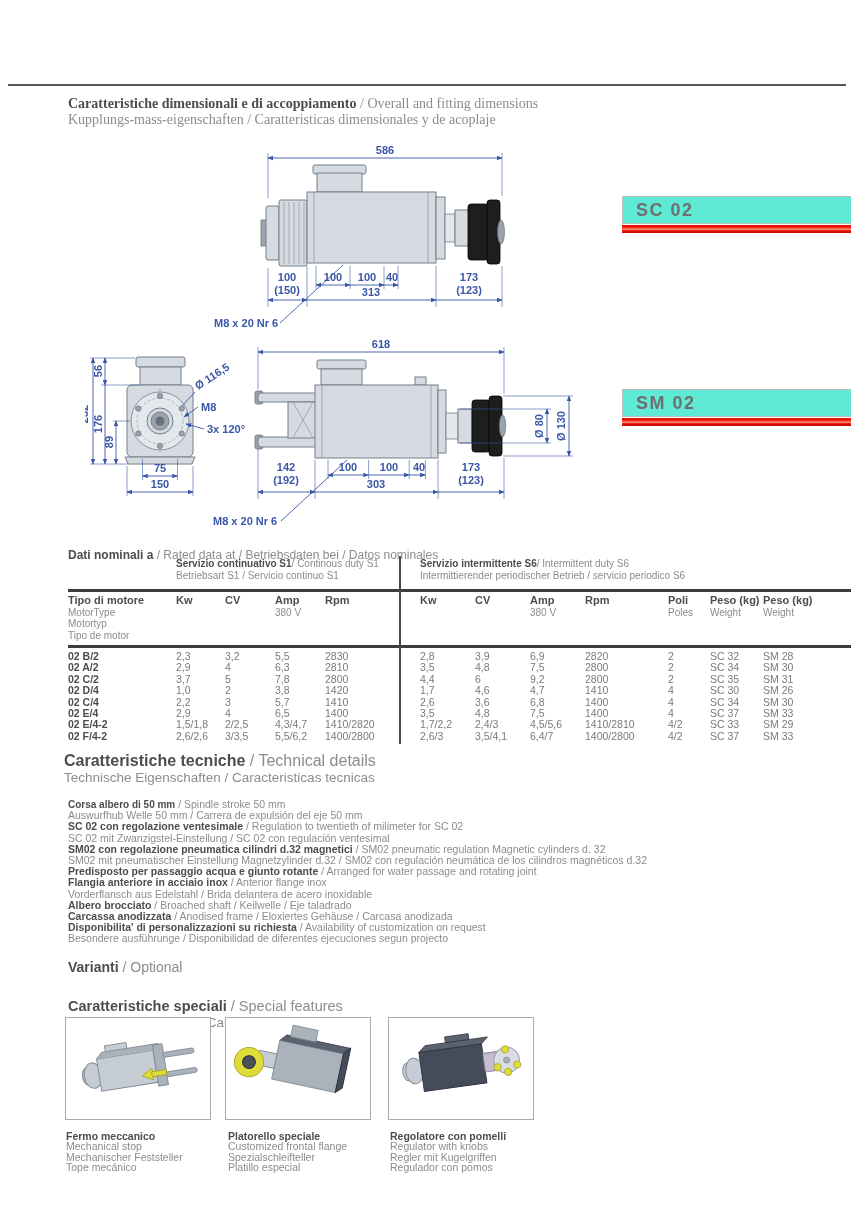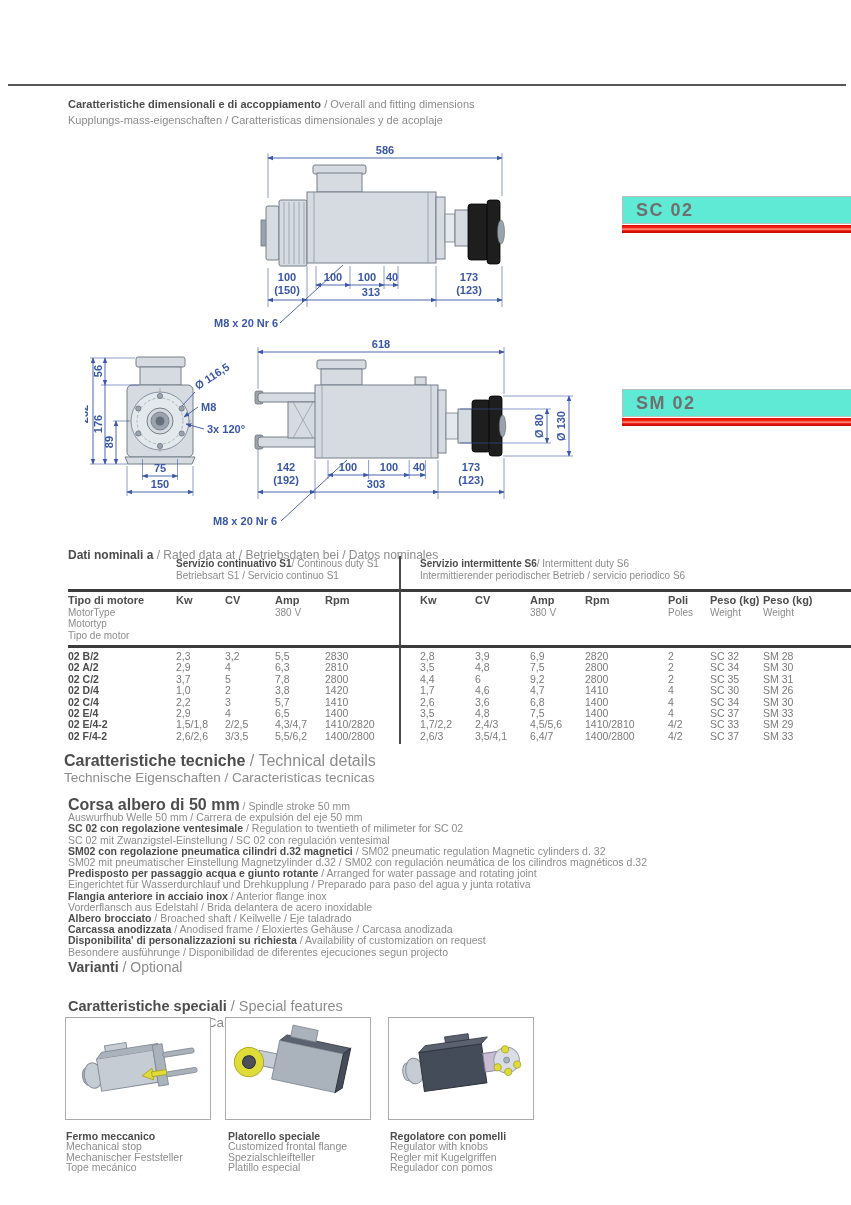--- a/index.html
+++ b/index.html
@@ -3,21 +3,21 @@
 <meta charset="utf-8">
 <style>
   html,body{margin:0;padding:0;background:#fff;}
   .page{position:relative;width:851px;height:1205px;background:#fff;overflow:hidden;
         font-family:"Liberation Sans",sans-serif;}
   .abs{position:absolute;}
   .b{color:#4d4d4d;font-weight:bold;}
   .g{color:#8c8c8c;font-weight:normal;}
   
   .rule{position:absolute;left:8px;top:84px;width:838px;height:2px;background:#565656;}
-  .hdr-title{position:absolute;left:68px;top:96px;font-size:11px;line-height:16px;white-space:nowrap;}
+  .hdr-title{position:absolute;left:68px;top:96px;font-size:14px;line-height:16px;white-space:nowrap;font-family:Liberation Serif, serif;}
   
   .model{position:absolute;left:622px;width:229px;}
   .model .box{height:26px;border:1px solid #bdbdbd;border-right:none;background:#5eead4;
               display:flex;align-items:center;padding-left:13px;font-size:18px;font-weight:bold;
               color:#6f6f6f;letter-spacing:1.5px;}
   .model .bar{height:8px;margin-top:1px;
               background:linear-gradient(180deg,#d90c00 0%,#fb2614 35%,#ff9d8c 52%,#e51105 72%,#bf0a00 100%);}
   
   .tbl{position:absolute;left:68px;top:556px;width:783px;font-size:10.5px;color:#7a7a7a;}
   .svc{position:absolute;top:2px;font-size:10px;line-height:11.5px;white-space:nowrap;}
@@ -434,28 +434,27 @@
       </div>
     </div>
   </div>
 
   <div class="tech-h">
     <div><span class="b">Caratteristiche tecniche</span><span class="g"> / Technical details</span></div>
     <div class="g sub">Technische Eigenschaften / Caracteristicas tecnicas</div>
   </div>
 
   <div class="tech">
-    <div><span class="b" style="font-size:16px">Corsa albero di 50 mm</span><span class="g"> / Spindle stroke 50 mm</span></div>
+    <div><span class="b" style="font-size:10px">Corsa albero di 50 mm</span><span class="g"> / Spindle stroke 50 mm</span></div>
     <div class="g">Auswurfhub Welle 50 mm / Carrera de expulsión del eje 50 mm</div>
     <div><span class="b" style="font-size:10.5px">SC 02 con regolazione ventesimale</span><span class="g"> / Regulation to twentieth of milimeter for SC 02</span></div>
     <div class="g">SC 02 mit Zwanzigstel-Einstellung / SC 02 con regulación ventesimal</div>
     <div><span class="b" style="font-size:10.5px">SM02 con regolazione pneumatica cilindri d.32 magnetici</span><span class="g"> / SM02 pneumatic regulation Magnetic cylinders d. 32</span></div>
     <div class="g">SM02 mit pneumatischer Einstellung Magnetzylinder d.32 / SM02 con regulación neumática de los cilindros magnéticos d.32</div>
     <div><span class="b" style="font-size:10.5px">Predisposto per passaggio acqua e giunto rotante</span><span class="g"> / Arranged for water passage and rotating joint</span></div>
-    <div class="g">Eingerichtet für Wasserdurchlauf und Drehkupplung / Preparado para paso del agua y junta rotativa</div>
     <div><span class="b" style="font-size:10.5px">Flangia anteriore in acciaio inox</span><span class="g"> / Anterior flange inox</span></div>
     <div class="g">Vorderflansch aus Edelstahl / Brida delantera de acero inoxidable</div>
     <div><span class="b" style="font-size:10.5px">Albero brocciato</span><span class="g"> / Broached shaft / Keilwelle / Eje taladrado</span></div>
     <div><span class="b" style="font-size:10.5px">Carcassa anodizzata</span><span class="g"> / Anodised frame / Eloxiertes Gehäuse / Carcasa anodizada</span></div>
     <div><span class="b" style="font-size:10.5px">Disponibilita' di personalizzazioni su richiesta</span><span class="g"> / Availability of customization on request</span></div>
     <div class="g">Besondere ausführunge / Disponibilidad de diferentes ejecuciones segun projecto</div>
   </div>
 
   <div class="varianti">
     <span class="b">Varianti</span><span class="g"> / Optional</span>

